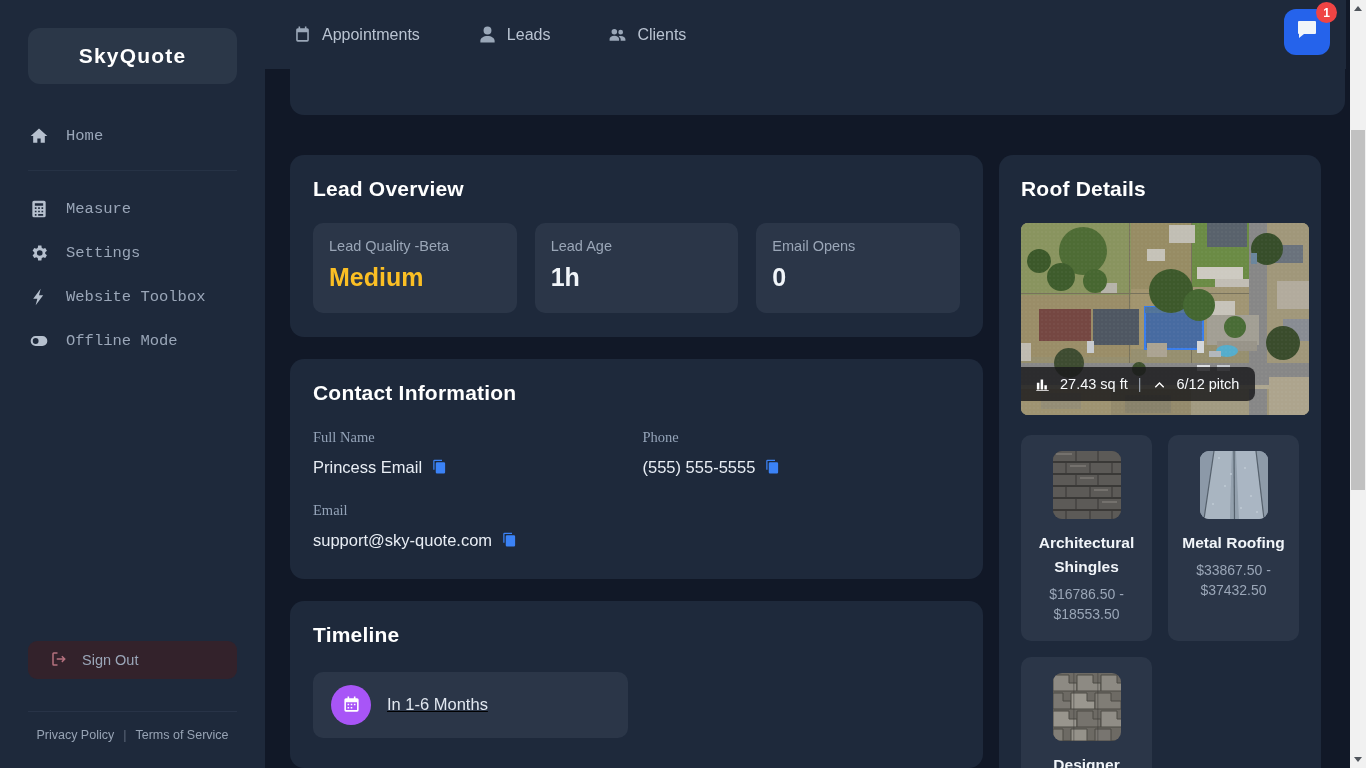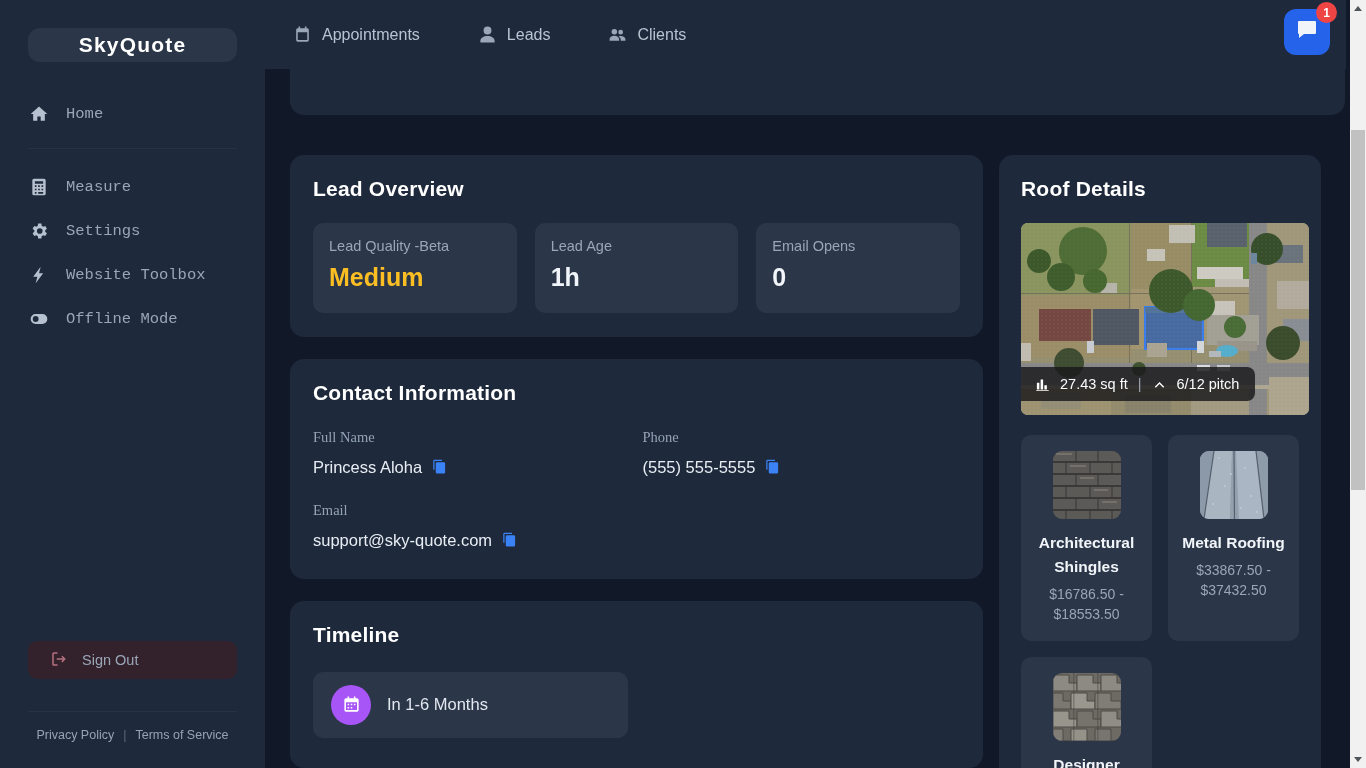--- a/index.html
+++ b/index.html
@@ -22,21 +22,21 @@
     height: 768px;
     background: #1e293b;
     flex: 0 0 265px;
     position: relative;
     display: flex;
     flex-direction: column;
     padding: 0;
   }
   .brand {
     margin: 28px 28px 0 28px;
-    height: 34px;
+    height: 56px;
     border-radius: 12px;
     background: #2b3748;
     display: flex; align-items: center; justify-content: center;
     color: #ffffff;
     font-size: 21px;
     font-weight: bold;
     letter-spacing: 1.2px;
   }
   .nav-top { margin-top: 32px; }
   .nav-item {
@@ -250,20 +250,21 @@
   .timeline { margin-top: 22px; padding: 22px 23px 30px 23px; }
   .tl-item {
     margin-top: 25px;
     width: 315px;
     height: 66px;
     background: #2b3648;
     border-radius: 10px;
     display: flex; align-items: center;
     gap: 16px;
     padding: 0 18px;
+    text-decoration: underline;
   }
   .tl-badge {
     width: 40px; height: 40px;
     border-radius: 50%;
     background: #a855f7;
     display: flex; align-items: center; justify-content: center;
     flex: 0 0 40px;
   }
   .tl-badge svg { width: 19px; height: 19px; fill: #fff; }
   .tl-txt { color: #e2e8f0; font-size: 16.5px; }
@@ -469,21 +470,21 @@
             </div>
           </section>
 
           <section class="card contact">
             <h2 class="card-h">Contact Information</h2>
             <div class="cgrid">
 
               <div>
                 <div class="fld-lbl">Full Name</div>
                 <div class="fld-val">
-                  <span>Princess Aloha</span>
+                  <span>Princess Email</span>
                   <span class="copy-ic">
                     <svg viewBox="0 0 24 24">
                         <path d="M16 1H4a2 2 0 0 0-2 2v14h2V3h12V1zm3 4H8a2 2 0 0 0-2 2v14a2 2 0 0 0 2 2h11a2 2 0 0 0 2-2V7a2 2 0 0 0-2-2z"></path>
                       </svg>
                   </span>
                 </div>
               </div>
 
               <div>
                 <div class="fld-lbl">Phone</div>

